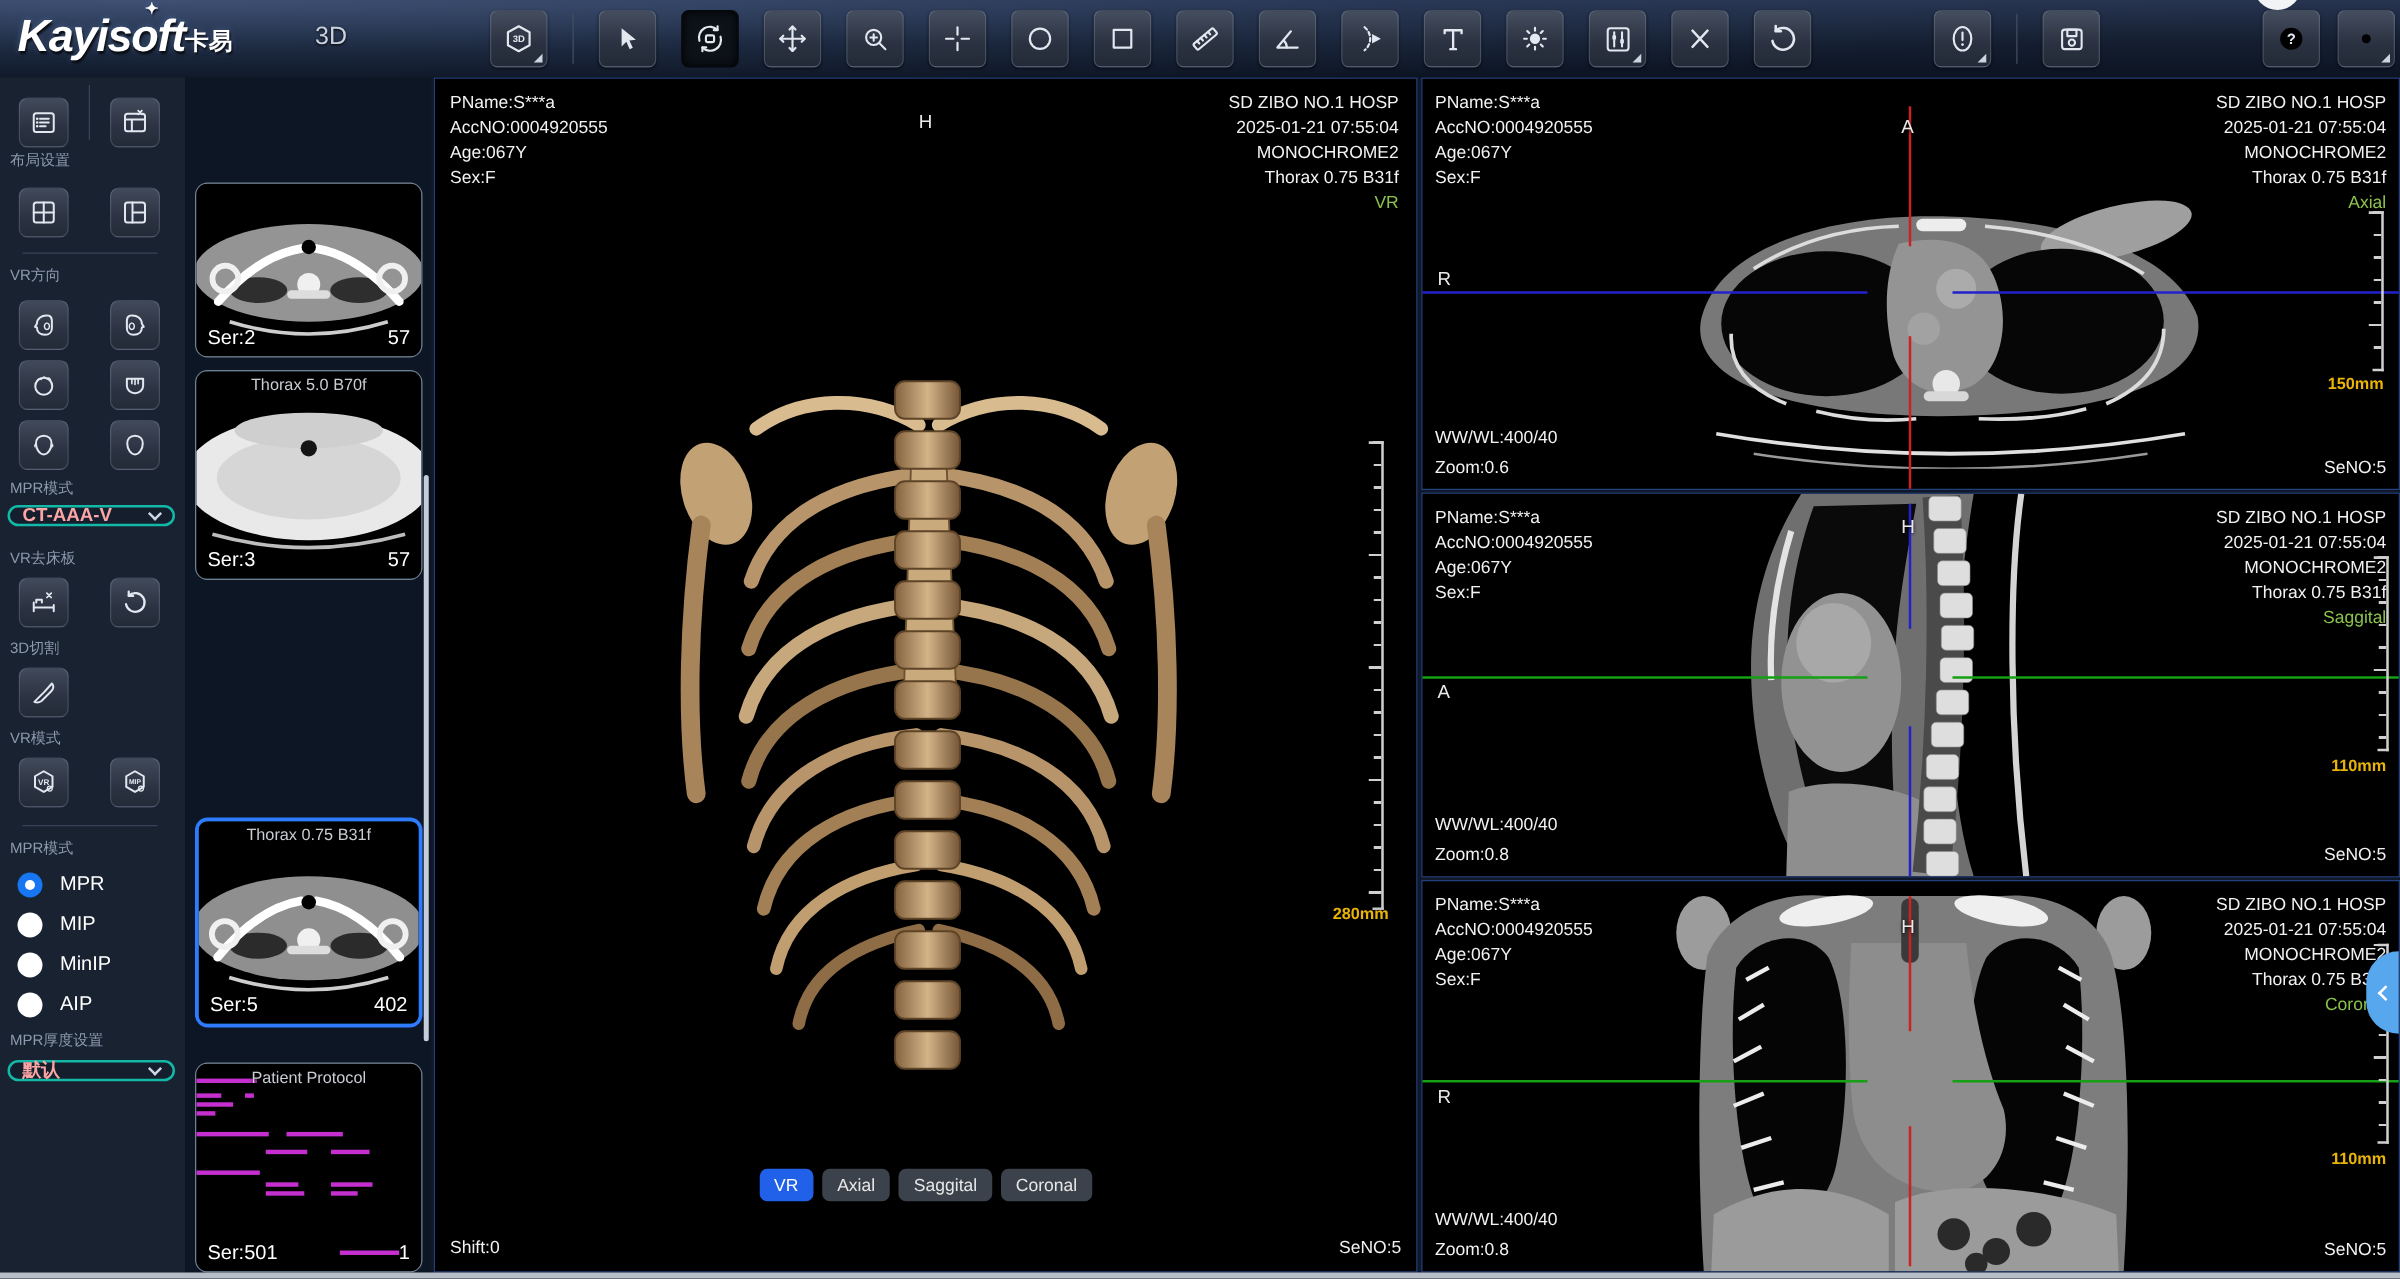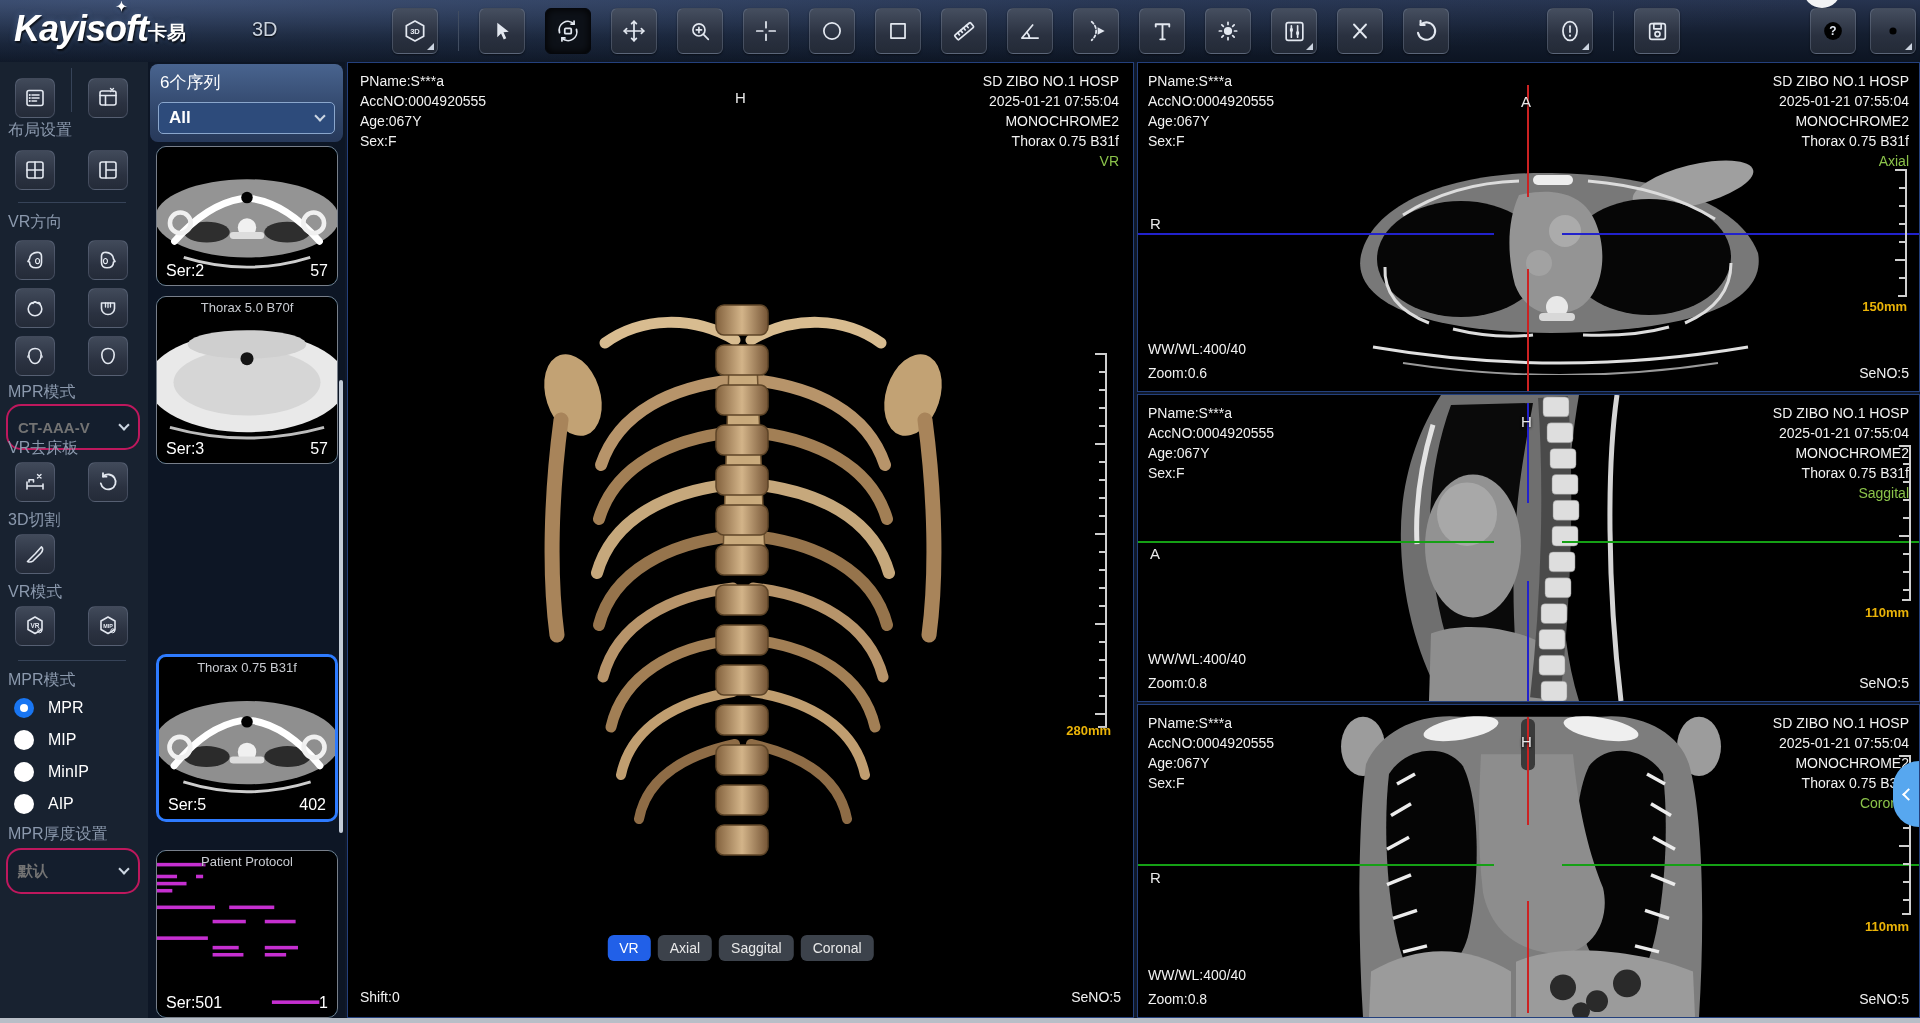--- a/index.html
+++ b/index.html
@@ -27,28 +27,28 @@
     border-left:7px solid transparent; border-bottom:7px solid #ccd4e0; }
   .tsep { width:1px; height:40px; background:#414d61; flex:0 0 auto; }
   .tspace { width:58px; flex:0 0 auto; }
   .tools svg, .sbtn svg { stroke:#e3e8f0; stroke-width:1.6; fill:none; stroke-linecap:round; stroke-linejoin:round; }
   .tbtn-right { position:absolute; top:8px; }
   .avatar-partial { position:absolute; left:1803px; top:-30px; width:38px; height:38px;
     border-radius:50%; background:#f2f3f5; }
 
   
   .sidebar { position:absolute; left:0; top:62px; width:148px; height:956px; background:#182230; }
-  .slabel { position:absolute; left:8px; font-size:16px; color:#8b99ad; white-space:nowrap; }
+  .slabel { position:absolute; left:8px; font-size:12px; color:#8b99ad; white-space:nowrap; }
   .sbtn { position:absolute; width:40px; height:40px; border-radius:7px;
     background:linear-gradient(180deg,#414a5a 0%,#2a3140 65%,#242b38 100%);
     border:1px solid rgba(150,165,190,.25); display:flex; align-items:center; justify-content:center; }
   .shr { position:absolute; left:18px; width:108px; height:1px; background:#364358; }
   .svdiv { position:absolute; left:71px; top:6px; width:1px; height:44px; background:#364358; }
-  .pill { position:absolute; left:6px; width:134px; height:46px; border:2px solid #be185d; border-radius:15px;
-    background:#141e2d; color:#737373; font-size:15px; font-weight:bold;
+  .pill { position:absolute; left:6px; width:134px; height:17px; border:2px solid #14b8a6; border-radius:15px;
+    background:#141e2d; color:#fca5a5; font-size:15px; font-weight:bold;
     display:flex; align-items:center; justify-content:space-between; padding:0 10px; }
   .chev { width:8px; height:8px; border-right:2px solid #cdd7e3; border-bottom:2px solid #cdd7e3;
     transform:rotate(45deg); margin-top:-4px; flex:0 0 auto; }
   .radio { position:absolute; left:14px; display:flex; align-items:center; gap:14px; color:#fff; font-size:16px; }
   .rdot { width:20px; height:20px; border-radius:50%; background:#fff; position:relative; }
   .rdot.on { background:#1976f2; }
   .rdot.on::after { content:""; position:absolute; inset:6px; border-radius:50%; background:#fff; }
 
   
   .series { position:absolute; left:148px; top:62px; width:197px; height:956px; background:#0d1625; }
@@ -376,27 +376,20 @@
     </div>
 
     <div class="slabel" style="top:762px;">MPR厚度设置</div>
     <div class="pill" style="top:786px;">
       <span>默认</span>
       <span class="chev"></span>
     </div>
   </div>
 
   <div class="series">
-    <div class="series-head">
-      <div class="series-title">6个序列</div>
-      <div class="series-select">
-        <span>All</span>
-        <span class="chev"></span>
-      </div>
-    </div>
 
     <div class="thumb" style="top:84px; height:140px;">
       <svg class="timg" viewBox="0 0 170 120" preserveAspectRatio="xMidYMid slice">
         <rect width="170" height="120" fill="#000"></rect>
         <ellipse cx="85" cy="62" rx="80" ry="34" fill="#949494"></ellipse>
         <ellipse cx="50" cy="74" rx="20" ry="9" fill="#2e2e2e"></ellipse>
           <ellipse cx="120" cy="74" rx="20" ry="9" fill="#2e2e2e"></ellipse>
         <path d="M22 82 Q50 50 80 45" stroke="#fff" stroke-width="6" fill="none" stroke-linecap="round"></path>
         <path d="M148 82 Q120 50 90 45" stroke="#fff" stroke-width="6" fill="none" stroke-linecap="round"></path>
         <circle cx="27" cy="66" r="9" fill="none" stroke="#f0f0f0" stroke-width="4"></circle>

